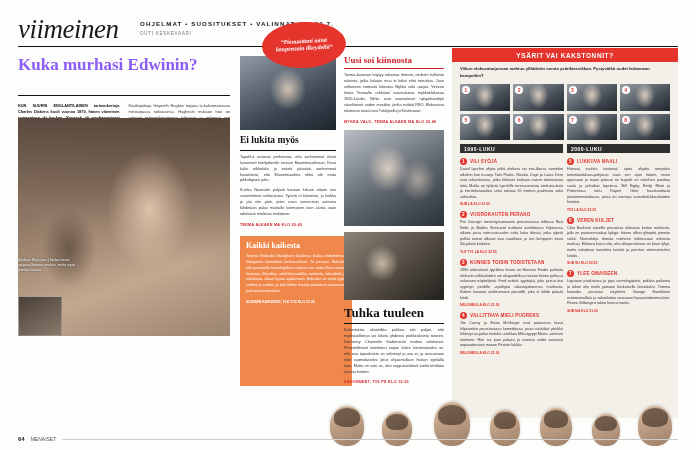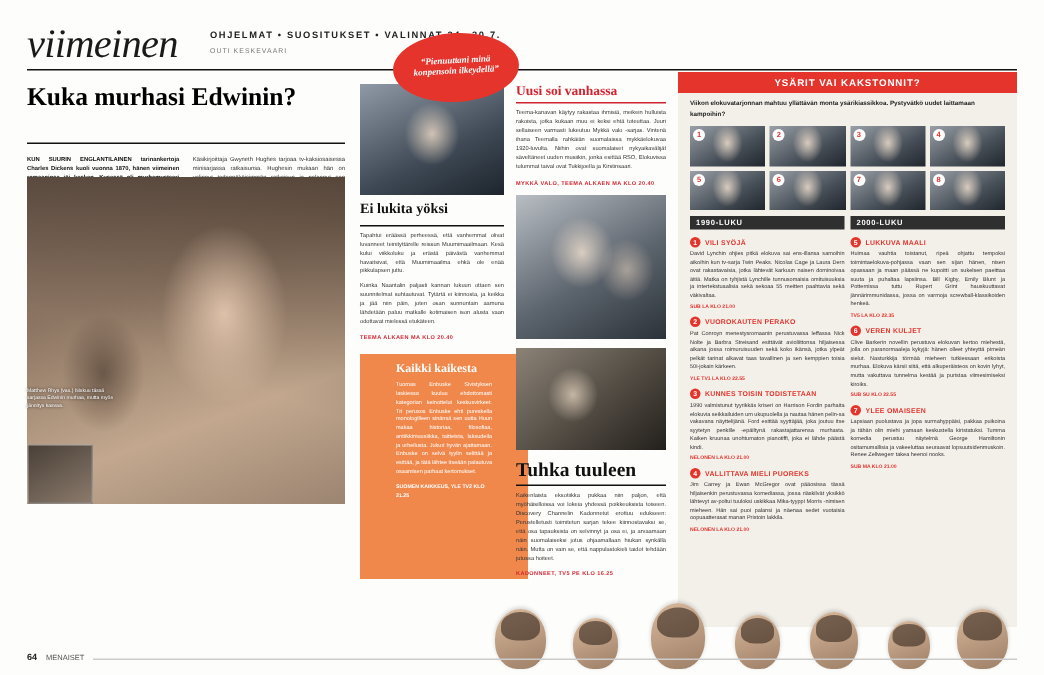--- a/index.html
+++ b/index.html
@@ -37,21 +37,21 @@
   }
   .masthead-rule {
     position: absolute; left: 0; top: 30px; width: 660px; height: 1px;
     background: #111;
   }
 
   
   .col-left { position: absolute; left: 18px; top: 56px; width: 212px; }
   .headline {
     font-family: "Liberation Serif", serif;
-    font-weight: bold; font-size: 17px; color: #000000; line-height: 1.05;
+    font-weight: bold; font-size: 17px; color: #8b5cf6; line-height: 1.05;
     margin-bottom: 21px;
   }
   .hl-rule { height: 1px; background: #111; width: 100%; margin-bottom: 7px; }
 
   .body-cols {
     column-count: 2; column-gap: 9px;
     font-size: 3.9px; line-height: 1.55; color: #333; text-align: justify;
     height: 150px; overflow: hidden;
   }
   .body-cols p { margin-bottom: 4px; }
@@ -99,21 +99,21 @@
   .mini-body { font-size: 3.8px; line-height: 1.55; color: #333; text-align: justify; }
   .mini-body p { margin-bottom: 4px; }
   .kicker {
     font-size: 3.7px; font-weight: bold; color: #d0232f; letter-spacing: .3px;
     margin-top: 5px; line-height: 1.4;
   }
 
   
   .box-orange {
     position: absolute; left: 240px; top: 236px; width: 112px; min-height: 150px;
-    background: #f0884b; color: #fff; padding: 6px 24px 8px;
+    background: #f0884b; color: #fff; padding: 6px 6px 8px;
   }
   .box-orange h3 {
     font-family: "Liberation Serif", serif; font-size: 8px; line-height: 1.05;
     margin-bottom: 4px;
   }
   .box-orange .lead { font-size: 3.7px; line-height: 1.55; text-align: justify; }
   .box-orange .note { font-size: 3.5px; margin-top: 5px; font-weight: bold; line-height: 1.5; }
 
   
   .col3 { position: absolute; left: 344px; top: 56px; width: 100px; }
@@ -256,37 +256,37 @@
       <p>Tarinan kerronnallinen keskus on John Jasper, Edwinin setä, kuoronjohtaja ja oopiumin käyttäjä, joka on salaa rakastunut veljenpoikansa morsiameen Rosa Buddiin. Kateus ja himo luovat murhan motiivin.</p>
       <p>Sarjan vahvuus on sen synkässä visuaalisuudessa ja Matthew Rhysin (Brothers &amp; Sisters) hillityn uhkaavassa pääroolisuorituksessa. Tunnelma on tiheä ja viktoriaaninen Englanti herää eloon.</p>
     </div>
   </div>
   <div class="photo-main"></div>
   <div class="photo-caption">Matthew Rhys (vas.) hiiskuu tässä sarjassa Edwinin murhaa, mutta myös jännitys kasvaa.</div>
   <div class="photo-thumb"></div>
 
   <div class="col2">
     <div class="c2-photo"></div>
-    <div class="sub-head">Ei lukita yöksi</div>
+    <div class="sub-head">Ei lukita myös</div>
     <div class="sub-rule"></div>
     <div class="mini-body">
       <p>Tapahtui eräässä perheessä, että vanhemmat olivat luvanneet teinityttärelle reissun Muumimaailmaan. Kesä kului viikkoluku ja erästä päivästä vanhemmat havaitsivat, että Muumimaailma ehkä ole enää pikkulapsen juttu.</p>
       <p>Kuinka Naantalin paljasti kannan lukuun ottaen sen suunnitelmat suhtautuvat. Tytärtä ei kiinnosta, ja keikka ja jää niin päin, joten osan sunnuntain aamuna lähdetään paluu matkalle kotimaisen ison alusta vaan odottavat mielessä etukäteen.</p>
     </div>
     <div class="kicker">TEEMA ALKAEN MA KLO 20.40</div>
   </div>
 
   <div class="box-orange">
     <h3>Kaikki kaikesta</h3>
     <div class="lead">Tuomas Enbuske Sivistyksen laskiessa kuuluu ehdottomasti kategorian keinottelut keskusvirkeet. Tri perusos Enbuske ehti pureskella monologilleen sinänsä sen uutta Huun makaa historiaa, filosofiaa, antiikkimuusiikka, taitteista, laksudeila ja urheilusta. Jukuri hyvän ajattamaan. Enbuske on selvä tyylin selittää ja esittää, ja tätä lähtee itseään palautuva osaamisen parhaat kertomukset.</div>
     <div class="note">SUOMEN KAIKKEUS, YLE TV2 KLO 21.25</div>
   </div>
 
   <div class="col3">
-    <div class="c3-title">Uusi soi vanhassa</div>
+    <div class="c3-title">Uusi soi kiinnosta</div>
     <div class="c3-rule"></div>
     <div class="mini-body">
       <p>Teema-kanavan käytyy rakastaa ihmisiä, meikein hulluista rakoista, jotka kukaan muu ei keksi ehtä toteuttaa. Juuri sellaiseen varmasti lukeutuu Mykkä valo -sarjas. Vintenä ihana Teemalla rahkäiän suomalaissa mykkäelokuvaa 1920-luvulta. Niihin ovat suomalaiset nykyaikavälijät säveltäneet uuden musiikin, jonka esittää RSO, Elokuvissa tulummat taival ovat Tukkijoella ja Kirstinsaari.</p>
     </div>
     <div class="kicker">MYKKÄ VALO, TEEMA ALKAEN MA KLO 20.40</div>
     <div class="c3-photo"></div>
     <div class="c3-photo2"></div>
     <div class="sub-head" style="font-size:13px">Tuhka tuuleen</div>
     <div class="sub-rule"></div>
     <div class="mini-body">

